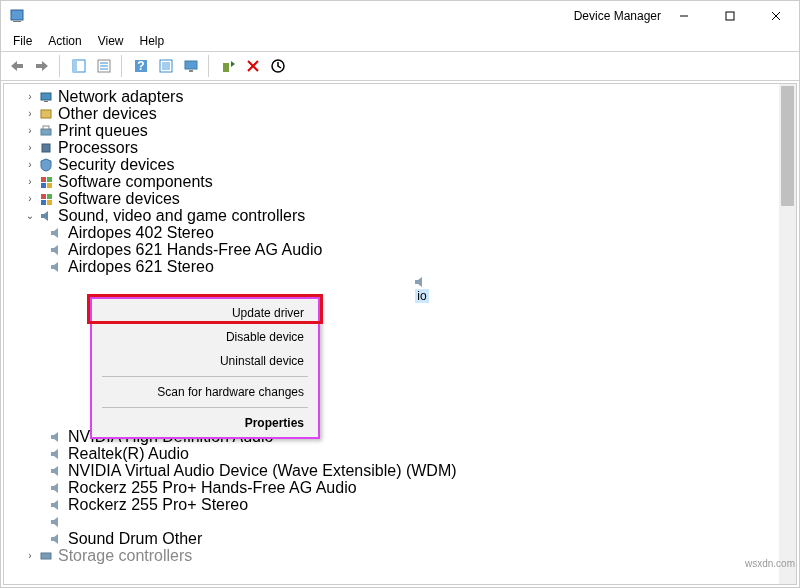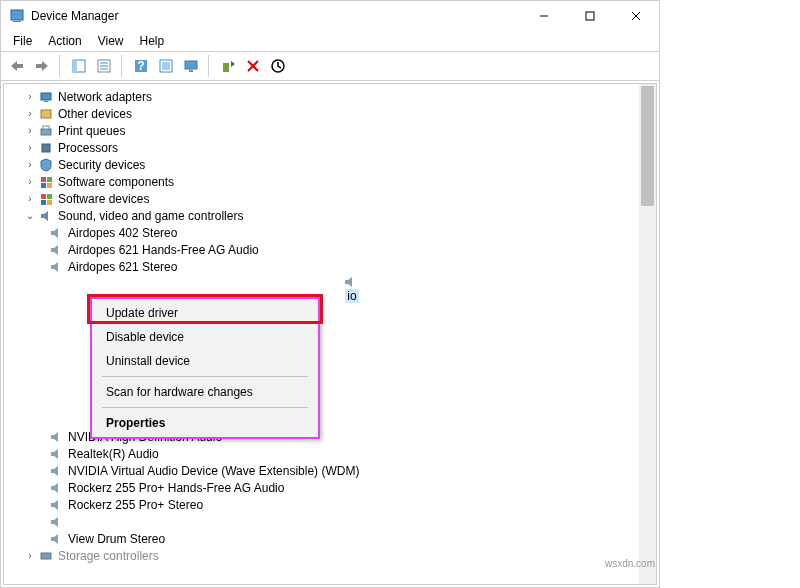--- a/index.html
+++ b/index.html
@@ -1,35 +1,35 @@
 <!DOCTYPE html>
 <html><head>
 <meta charset="utf-8">
 <style>
 * { box-sizing: border-box; font-family: "Segoe UI", Tahoma, sans-serif; font-size: 12px; }
 body { margin: 0; background: #fff; }
-.window { width: 660px; height: 588px; border: 1px solid #ccc; position: relative; background: #fff; display: flex; flex-direction: column; }
+.window { width: 800px; height: 588px; border: 1px solid #ccc; position: relative; background: #fff; display: flex; flex-direction: column; text-align: right; }
 .titlebar { height: 30px; display: flex; align-items: center; padding: 0 0 0 8px; }
 .titlebar .app-icon { width: 16px; height: 16px; margin-right: 6px; }
 .titlebar .title { flex: 1; font-size: 12px; }
 .win-controls { display: flex; }
 .win-btn { width: 46px; height: 30px; display: flex; align-items: center; justify-content: center; cursor: pointer; }
 .menubar { height: 20px; display: flex; align-items: center; padding: 0 4px; }
 .menubar span { padding: 2px 8px; cursor: default; }
 .toolbar { height: 30px; border-top: 1px solid #d0d0d0; border-bottom: 1px solid #d0d0d0; display: flex; align-items: center; padding: 2px 4px; gap: 1px; }
 .tool-btn { width: 24px; height: 24px; display: flex; align-items: center; justify-content: center; border: 1px solid transparent; cursor: pointer; }
 .tool-sep { width: 5px; height: 22px; border-left: 1px solid #d0d0d0; margin: 0 2px 0 4px; }
 .content { flex: 1; position: relative; overflow: hidden; border: 1px solid #ccc; margin: 2px; }
 .tree { padding: 4px 0 4px 2px; overflow-y: auto; height: 100%; position: relative; }
 .scrollbar-track { position: absolute; right: 0; top: 0; bottom: 0; width: 17px; background: #f0f0f0; }
 .scrollbar-thumb { position: absolute; left: 2px; right: 2px; top: 2px; height: 120px; background: #c0c0c0; border-radius: 1px; }
 .tree-row { display: flex; align-items: center; height: 17px; padding-left: 8px; white-space: nowrap; cursor: default; }
 .expander { width: 12px; height: 12px; display: inline-flex; align-items: center; justify-content: center; color: #555; margin-right: 2px; font-size: 10px; }
 .device-icon { width: 16px; height: 16px; margin-right: 4px; display: inline-flex; align-items: center; justify-content: center; }
-.label { font-size: 12px; color: #000; }
+.label { font-size: 16px; color: #000; }
 .indent0 { padding-left: 18px; }
 .indent1 { padding-left: 42px; }
 .context-menu { position: absolute; background: #f2f2f2; border: 2px solid #d946ef; box-shadow: 2px 2px 4px rgba(0,0,0,0.25); width: 230px; z-index: 100; padding: 2px; }
 .cm-item { padding: 5px 12px; cursor: default; font-size: 12px; }
 .cm-item.bold { font-weight: bold; }
 .cm-sep { height: 1px; background: #c0c0c0; margin: 3px 8px; }
 .cm-highlight { border: 3px solid #e01020; position: absolute; pointer-events: none; z-index: 200; }
 .watermark { position: absolute; right: 4px; bottom: 18px; font-size: 10px; color: #999; }
 .truncated-sel { color: #000; background: #cce8ff; padding: 0 2px; }
 </style>
@@ -307,21 +307,21 @@
               <path d="M2 5 L5 5 L9 2 L9 12 L5 9 L2 9 Z" fill="#8aa0b5"></path>
             </svg>
           </span>
         </div>
       <div class="tree-row indent1">
           <span class="device-icon">
             <svg width="14" height="14">
               <path d="M2 5 L5 5 L9 2 L9 12 L5 9 L2 9 Z" fill="#8aa0b5"></path>
             </svg>
           </span>
-          <span class="label">View Drum Stereo</span>
+          <span class="label">Sound Drum Other</span>
         </div>
 
       <div class="tree-row indent0">
           <span class="expander">›</span>
           <span class="device-icon">
             <svg width="14" height="14">
               <rect x="2" y="4" width="10" height="6" fill="#7a9ab5" stroke="#5a7a95"></rect>
             </svg>
           </span>
           <span class="label" style="color:#888">Storage controllers</span>

